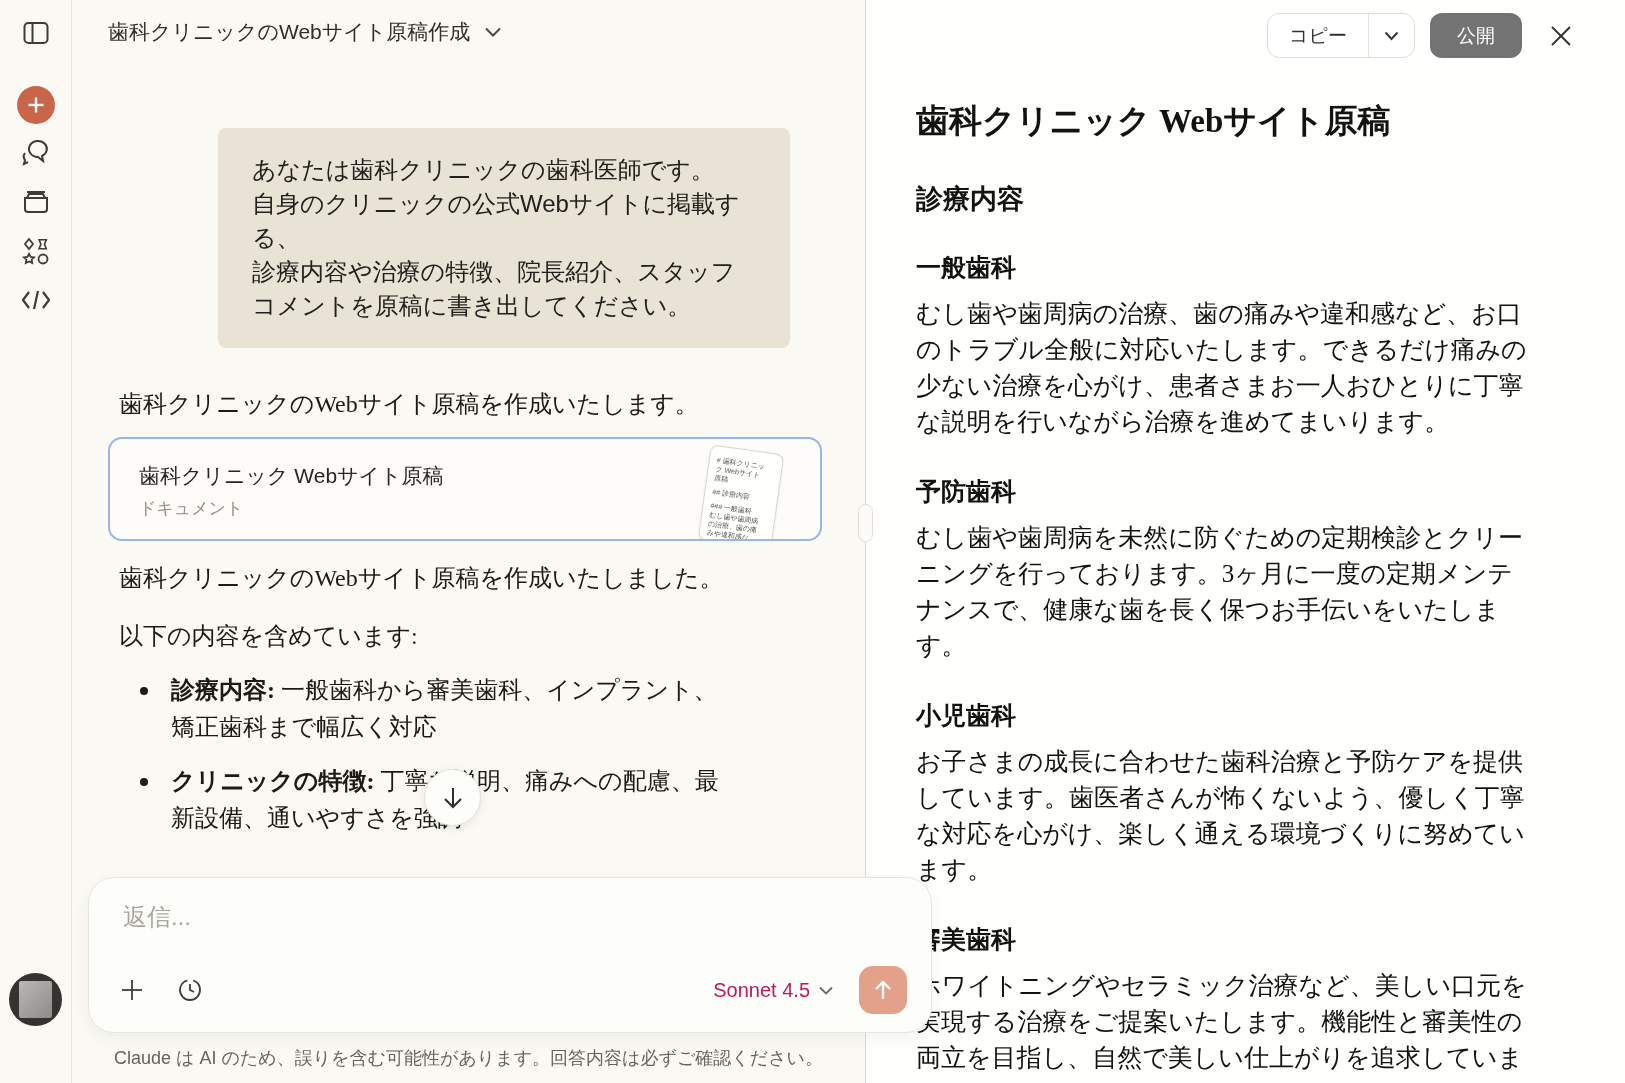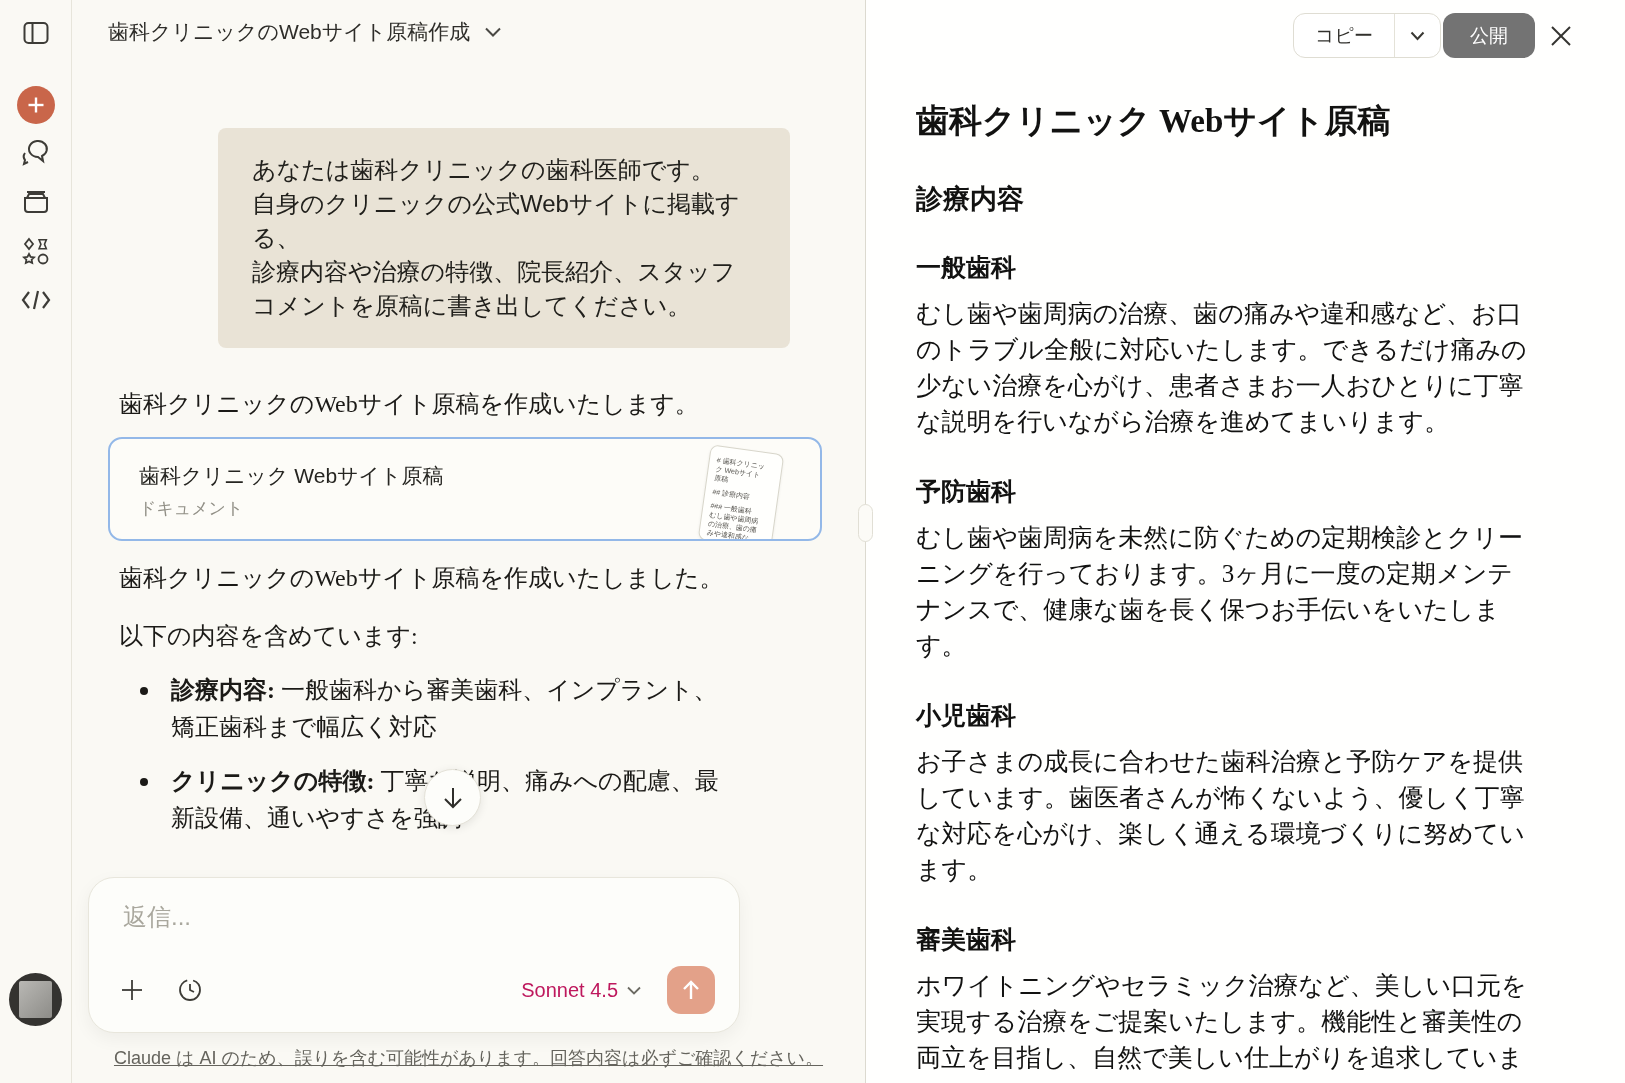--- a/index.html
+++ b/index.html
@@ -44,39 +44,39 @@
   .card-thumb { position:absolute; right:42px; top:10px; width:74px; height:96px; background:#fffffd; border:1px solid #d8d6cb; border-radius:8px; transform:rotate(8deg); padding:9px 7px; font-size:7px; line-height:9px; color:#56544f; box-shadow:0 1px 3px rgba(0,0,0,.07); }
   .card-thumb .gap { height:5px; }
 
   .bullet-list { position:absolute; left:65px; top:672px; width:586px; list-style:none; }
   .bullet-list li { position:relative; padding-left:34px; font-size:24px; line-height:37px; margin-bottom:17px; color:#1b1a17; }
   .bullet-list li .dot { position:absolute; left:3px; top:15px; width:8px; height:8px; border-radius:50%; background:#1b1a17; }
   .bullet-label { font-weight:700;margin-top:16px; }
 
   .scroll-btn { position:absolute; left:352px; top:769px; width:57px; height:57px; border-radius:50%; background:#fdfdfa; border:1px solid #e4e2d8; box-shadow:0 2px 10px rgba(0,0,0,.09); display:flex; align-items:center; justify-content:center; color:#2f2e2a; cursor:pointer; z-index:4; }
 
-  .composer { position:absolute; left:16px; top:877px; width:652px; height:156px; background:#fdfdfa; border:1px solid #e8e6dc; border-radius:26px; box-shadow:0 6px 18px rgba(0,0,0,.05); z-index:2; }
+  .composer { position:absolute; left:16px; top:877px; width:844px; height:156px; background:#fdfdfa; border:1px solid #e8e6dc; border-radius:26px; box-shadow:0 6px 18px rgba(0,0,0,.05); z-index:2; }
   .composer-placeholder { position:absolute; left:34px; top:23px; font-size:24px; color:#a9a79d; }
   .composer-bottom { position:absolute; left:28px; right:24px; bottom:18px; height:48px; display:flex; align-items:center; }
   .tool-btn { display:flex; align-items:center; justify-content:center; color:#3d3c37; cursor:pointer; }
   .tool-plus { width:30px; height:30px; }
   .tool-clock { width:30px; height:30px; margin-left:28px; }
   .composer-spacer { flex:1; }
   .model-select { display:flex; align-items:center; gap:9px; cursor:pointer; }
   .model-name { font-size:20px; color:#be185d; }
   .send-btn { width:48px; height:48px; border-radius:14px; background:#e3a189; display:flex; align-items:center; justify-content:center; color:#fff; margin-left:26px; cursor:pointer; border:none; }
 
-  .chat-footer { position:absolute; left:0; right:0; top:1046px; text-align:center; font-size:18px; color:#65645d;text-decoration:underline; }
+  .chat-footer { position:absolute; left:0; right:0; top:1046px; text-align:center; font-size:18px; color:#65645d; }
 
   
   .divider-handle { position:absolute; left:858px; top:504px; width:15px; height:38px; background:#fcfbf7; border:1px solid #e1dfd5; border-radius:8px; z-index:6; cursor:col-resize; }
 
   
   .artifact-panel { position:absolute; left:865px; top:0; right:0; bottom:0; background:#fffffe; border-left:1px solid #dcdad0; }
-  .panel-header { position:absolute; top:13px; right:52px; display:flex; align-items:center; gap:2px; }
+  .panel-header { position:absolute; top:13px; right:52px; display:flex; align-items:center; gap:15px; }
   .copy-btn { display:flex; align-items:stretch; height:45px; background:#fff; border:1px solid #dfddd3; border-radius:12px; overflow:hidden; cursor:pointer; }
   .copy-label { display:flex; align-items:center; padding:0 21px; font-size:19px; color:#31302c; }
   .copy-divider { width:1px; background:#e4e2d8; }
   .copy-caret { display:flex; align-items:center; padding:0 15px; color:#3a3934; }
   .publish-btn { height:45px; padding:0 27px; background:#737373; color:#fff; border:none; border-radius:12px; font-size:19px; display:flex; align-items:center; cursor:pointer; }
   .close-btn { margin-left:12px; display:flex; color:#343330; cursor:pointer; }
 
   .doc { position:absolute; left:50px; top:100px; width:615px; color:#121211; }
   .doc h1 { font-size:33px; line-height:42px; font-weight:700; }
   .doc h2 { font-size:27px; line-height:34px; font-weight:700; margin-top:40px; }

